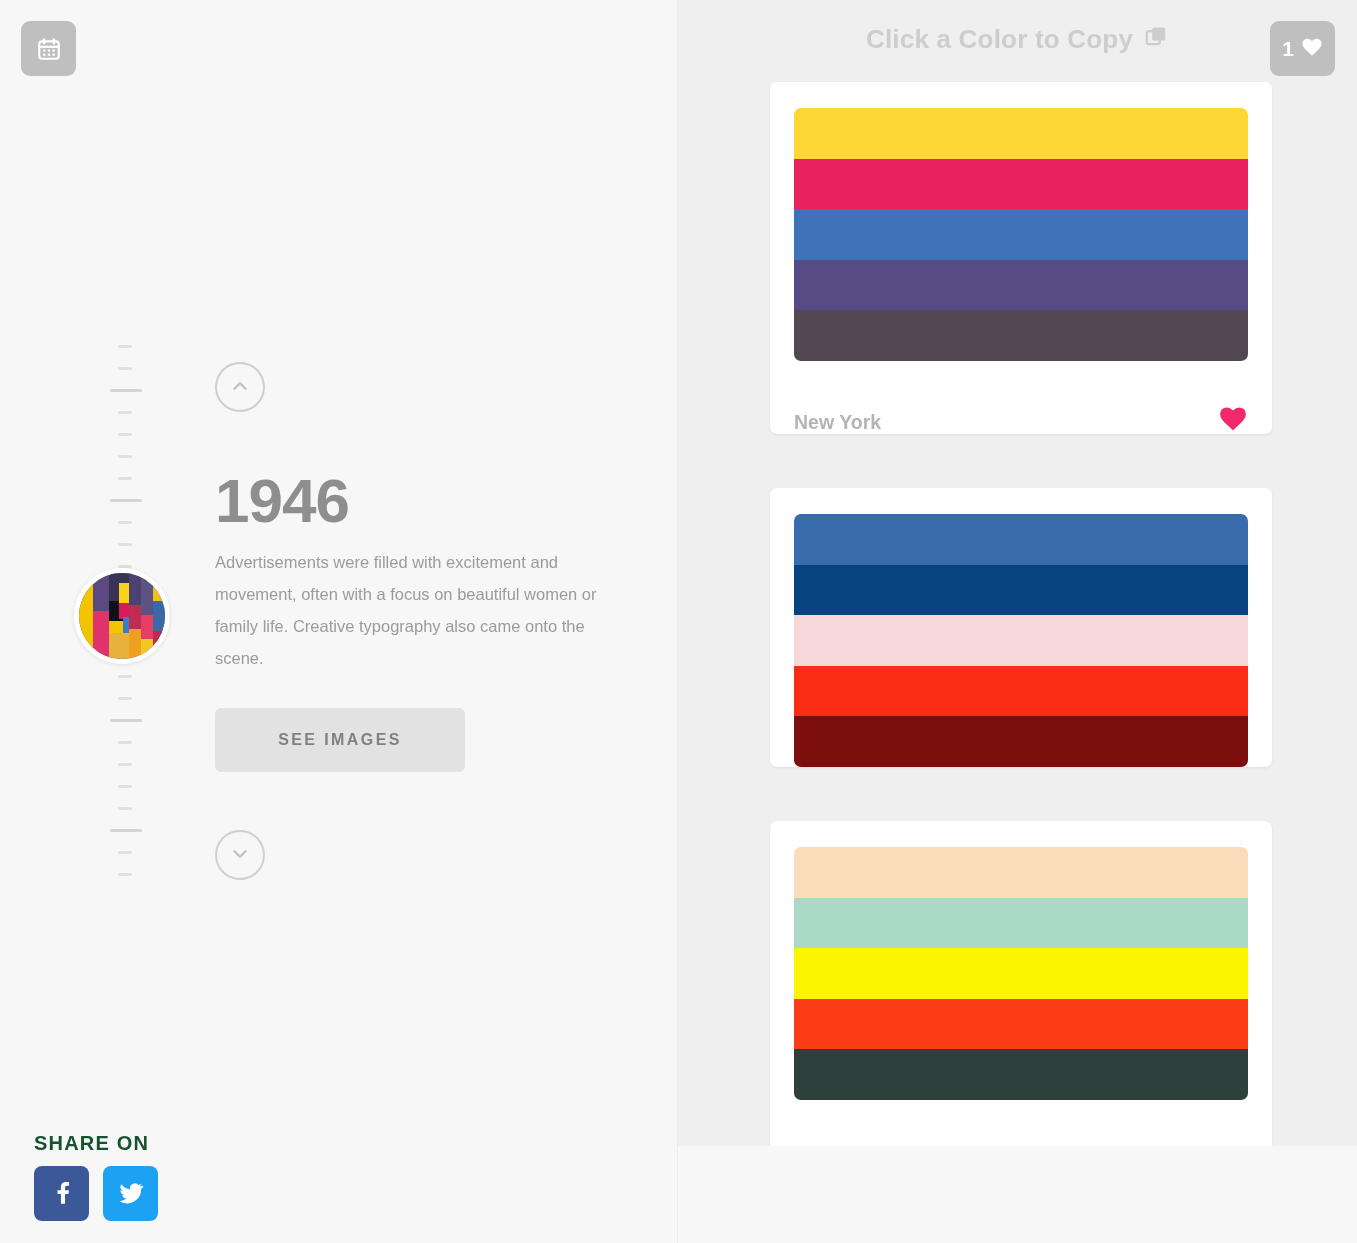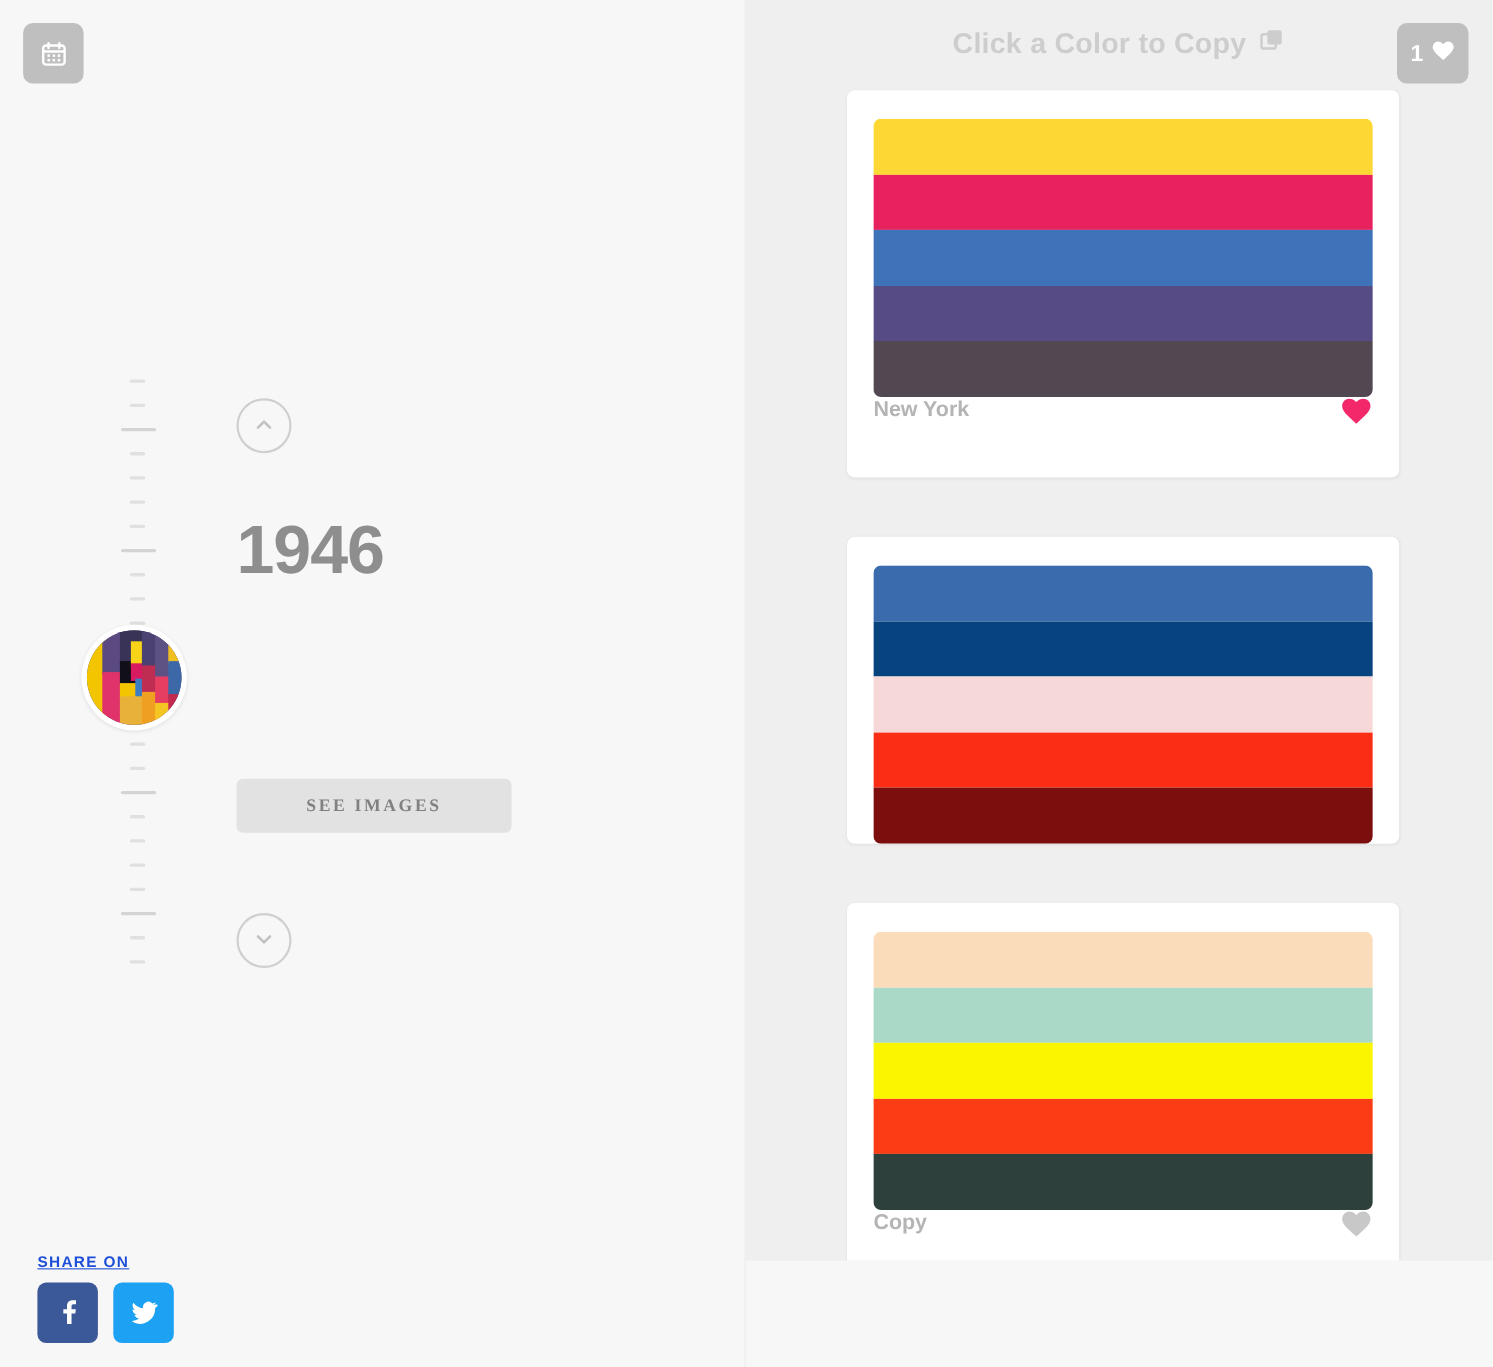--- a/index.html
+++ b/index.html
@@ -122,44 +122,43 @@
     font-size: 16.5px;
     line-height: 32px;
     color: #9b9b9b;
   }
 
   .see-images {
     position: absolute;
     left: 215px;
     top: 708px;
     width: 250px;
-    height: 49px;
+    height: 64px;
     background: #e2e2e2;
     border: none;
     border-radius: 6px;
     color: #818181;
     font-size: 16px;
     font-weight: bold;
     letter-spacing: 2.4px;
     cursor: pointer;
-    font-family: Liberation Serif, serif;
+    font-family: Liberation Sans, sans-serif;
   }
 
   .share-block {
     position: absolute;
     left: 34px;
     bottom: 22px;
   }
   .share-label {
-    font-size: 14px;
-    font-weight: bold;
-    color: #1d4ed8;
+    font-size: 20px;
+    font-weight: bold;
+    color: #14532d;
     letter-spacing: 1.2px;
     margin-bottom: 11px;
-    text-decoration: underline;
   }
   .share-row { display: flex; gap: 14px; }
   .share-btn {
     width: 55px;
     height: 55px;
     border-radius: 8px;
     display: flex;
     align-items: center;
     justify-content: center;
     cursor: pointer;
@@ -237,21 +236,21 @@
     flex-direction: column;
   }
   .swatch {
     flex: 1 1 0;
     cursor: pointer;
   }
 
   .card-footer {
     height: 73px;
     display: flex;
-    align-items: flex-start;
+    align-items: flex-end;
     justify-content: space-between;
   }
   .card-title {
     font-size: 19.5px;
     font-weight: bold;
     color: #b4b4b4;
   }
   .heart-btn {
     width: 30px;
     height: 28px;
@@ -341,20 +340,21 @@
     <button class="nav-arrow up">
       <span>
         <svg width="22" height="22" viewBox="0 0 24 24" fill="none">
           <path d="M6 15l6-6 6 6" stroke="#c2c2c2" stroke-width="2.6" stroke-linecap="round" stroke-linejoin="round"></path>
         </svg>
       </span>
     </button>
 
     <div class="era-year">1946</div>
 
+    <p class="era-desc">Advertisements were filled with excitement and movement, often with a focus on beautiful women or family life. Creative typography also came onto the scene.</p>
 
     <button class="see-images">SEE IMAGES</button>
 
     <button class="nav-arrow down">
       <span>
         <svg width="22" height="22" viewBox="0 0 24 24" fill="none">
           <path d="M6 9l6 6 6-6" stroke="#c2c2c2" stroke-width="2.6" stroke-linecap="round" stroke-linejoin="round"></path>
         </svg>
       </span>
     </button>

